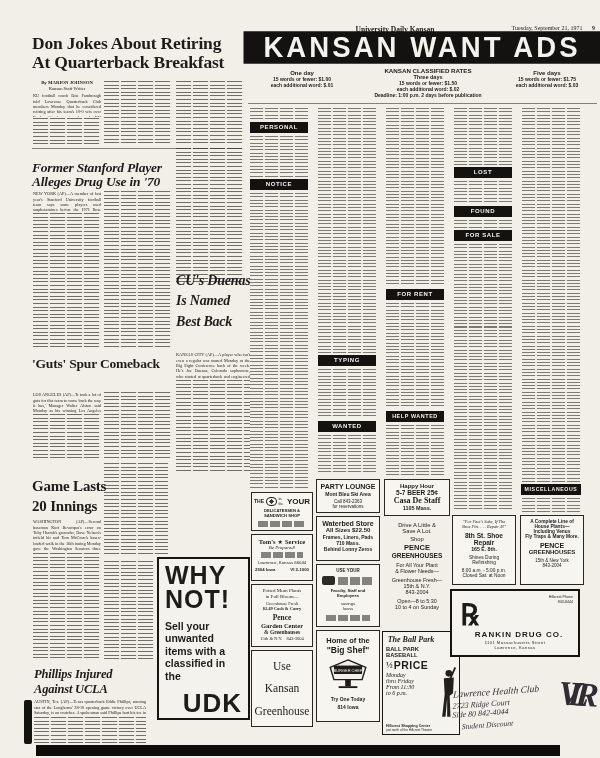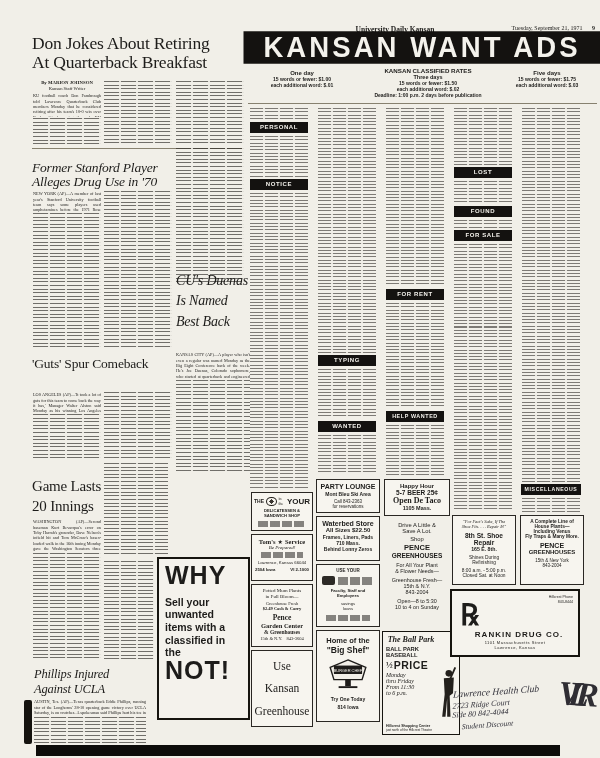--- a/index.html
+++ b/index.html
@@ -8,21 +8,21 @@
   .g{background-image:repeating-linear-gradient(90deg,rgba(241,239,232,0) 0 13px,rgba(241,239,232,.9) 13px 15px),repeating-linear-gradient(rgba(48,44,40,.6) 0 1px,rgba(0,0,0,0) 1px 3.3px)}
   .gn{background-image:repeating-linear-gradient(90deg,rgba(241,239,232,0) 0 15px,rgba(241,239,232,.9) 15px 17px),repeating-linear-gradient(rgba(40,38,34,.64) 0 1px,rgba(0,0,0,0) 1px 3.6px)}
   .gl{height:6px;background-image:repeating-linear-gradient(90deg,rgba(40,38,34,.55) 0 10px,rgba(0,0,0,0) 10px 12px);background-size:100% 1px;background-repeat:repeat-y;background-position:0 2px}
   .bar{background:#141210;color:#f4f2ec;font-family:"Liberation Sans",sans-serif;font-weight:bold;text-align:center}
   .secbar{height:11px;line-height:11.5px;font-size:6px;letter-spacing:.6px}
   .sans{font-family:"Liberation Sans",sans-serif}
   .c{text-align:center}.b{font-weight:bold}.i{font-style:italic}.r{text-align:right}
   .mw{overflow:hidden}
   .micro{font-size:8.5px;line-height:1.25;width:200%;transform:scale(.5);transform-origin:0 0;text-align:justify}
   .box{border:1px solid #2a2723;background:rgba(250,248,242,.65);box-sizing:border-box}
-  .hl{font-weight:normal;line-height:1.06;letter-spacing:-.2px}
+  .hl{font-weight:bold;line-height:1.06;letter-spacing:-.2px}
   .rule{background:#87816f;height:1px}
   .adl{line-height:1.25}
   .hand{font-style:italic;color:#33323b;transform:skewX(-6deg)}
 </style>
 </head>
 <body>
 
 <div class="a c b" style="left:330px;top:25px;width:130px;font-size:7.5px">University Daily Kansan</div>
 <div class="a r" style="left:450px;top:25px;width:145px;font-size:6px">
   <span>Tuesday, September 21, 1971</span>
@@ -88,22 +88,23 @@
   <div>Phillips Injured</div>
   <div>Against UCLA</div>
 </div>
 <div class="a mw" style="left:34px;top:699px;width:112px;height:17px">
     <div class="micro">AUSTIN, Tex. (AP)—Texas quarterback Eddie Phillips, running star of the Longhorns' 28-10 opening game victory over UCLA Saturday, is on crutches. A spokesman said Phillips hurt his toe in No. 1 ranked Texas' victory.</div>
   </div>
 <div class="a gn" style="left:34px;top:717px;width:112px;height:26px"></div>
 
 <div class="a" style="left:157px;top:557px;width:93px;height:163px;border:2px solid #16140f;background:#f4f2ec;box-sizing:border-box;padding:5px 6px">
   <div class="sans b" style="font-size:25px;line-height:.95;letter-spacing:1px">WHY</div>
+  <div class="sans b" style="font-size:25px;line-height:.95;letter-spacing:1px">NOT!</div>
   <div class="sans b" style="font-size:10.5px;line-height:1.2;margin-top:8px">Sell your unwanted items with a classified in the</div>
-  <div class="sans b" style="font-size:25px;line-height:.95;letter-spacing:1px">NOT!</div>
+  <div class="sans b r" style="font-size:26px;margin-top:6px;letter-spacing:1px">UDK</div>
 </div>
 
 <div class="a bar" style="left:247px;top:33px;width:350px;height:29px;font-size:27px;line-height:29px;letter-spacing:3px;transform:scale(1.02,1.12)">KANSAN WANT ADS</div>
 
 <div class="a c sans" style="left:250px;top:70px;width:104px">
   <div class="b" style="font-size:6px">One day</div>
   <div class="b" style="font-size:5px">15 words or fewer: $1.00</div>
   <div class="b" style="font-size:5px">each additional word: $.01</div>
 </div>
 <div class="a c sans" style="left:352px;top:67px;width:152px">
@@ -236,21 +237,21 @@
       <rect x="10" y="29" width="20" height="2" fill="#1e1c1a"></rect>
     </svg>
   </div>
   <div class="c sans b" style="font-size:5px;margin-top:2px">Try One Today</div>
   <div class="c sans b" style="font-size:5px;margin-top:2px">814 Iowa</div>
 </div>
 
 <div class="a box" style="left:384px;top:479px;width:66px;height:37px;padding:3px 2px">
   <div class="c sans b" style="font-size:6px">Happy Hour</div>
   <div class="c sans b" style="font-size:6.5px">5-7 BEER 25¢</div>
-  <div class="c b" style="font-size:8px">Open De Taco</div>
+  <div class="c b" style="font-size:8px">Casa De Staff</div>
   <div class="c sans b" style="font-size:5.5px">1105 Mass.</div>
 </div>
 
 <div class="a" style="left:384px;top:520px;width:66px;height:107px;padding:2px 0;box-sizing:border-box">
   <div class="c sans" style="font-size:5.8px">Drive A Little &amp;</div>
   <div class="c sans" style="font-size:5.8px">Save A Lot.</div>
   <div class="c sans" style="font-size:5.8px;margin-top:2px">Shop</div>
   <div class="c sans b" style="font-size:7.5px;margin-top:1px">PENCE</div>
   <div class="c sans b" style="font-size:6.5px">GREENHOUSES</div>
   <div class="c sans" style="font-size:5.4px;margin-top:3px">For All Your Plant</div>

